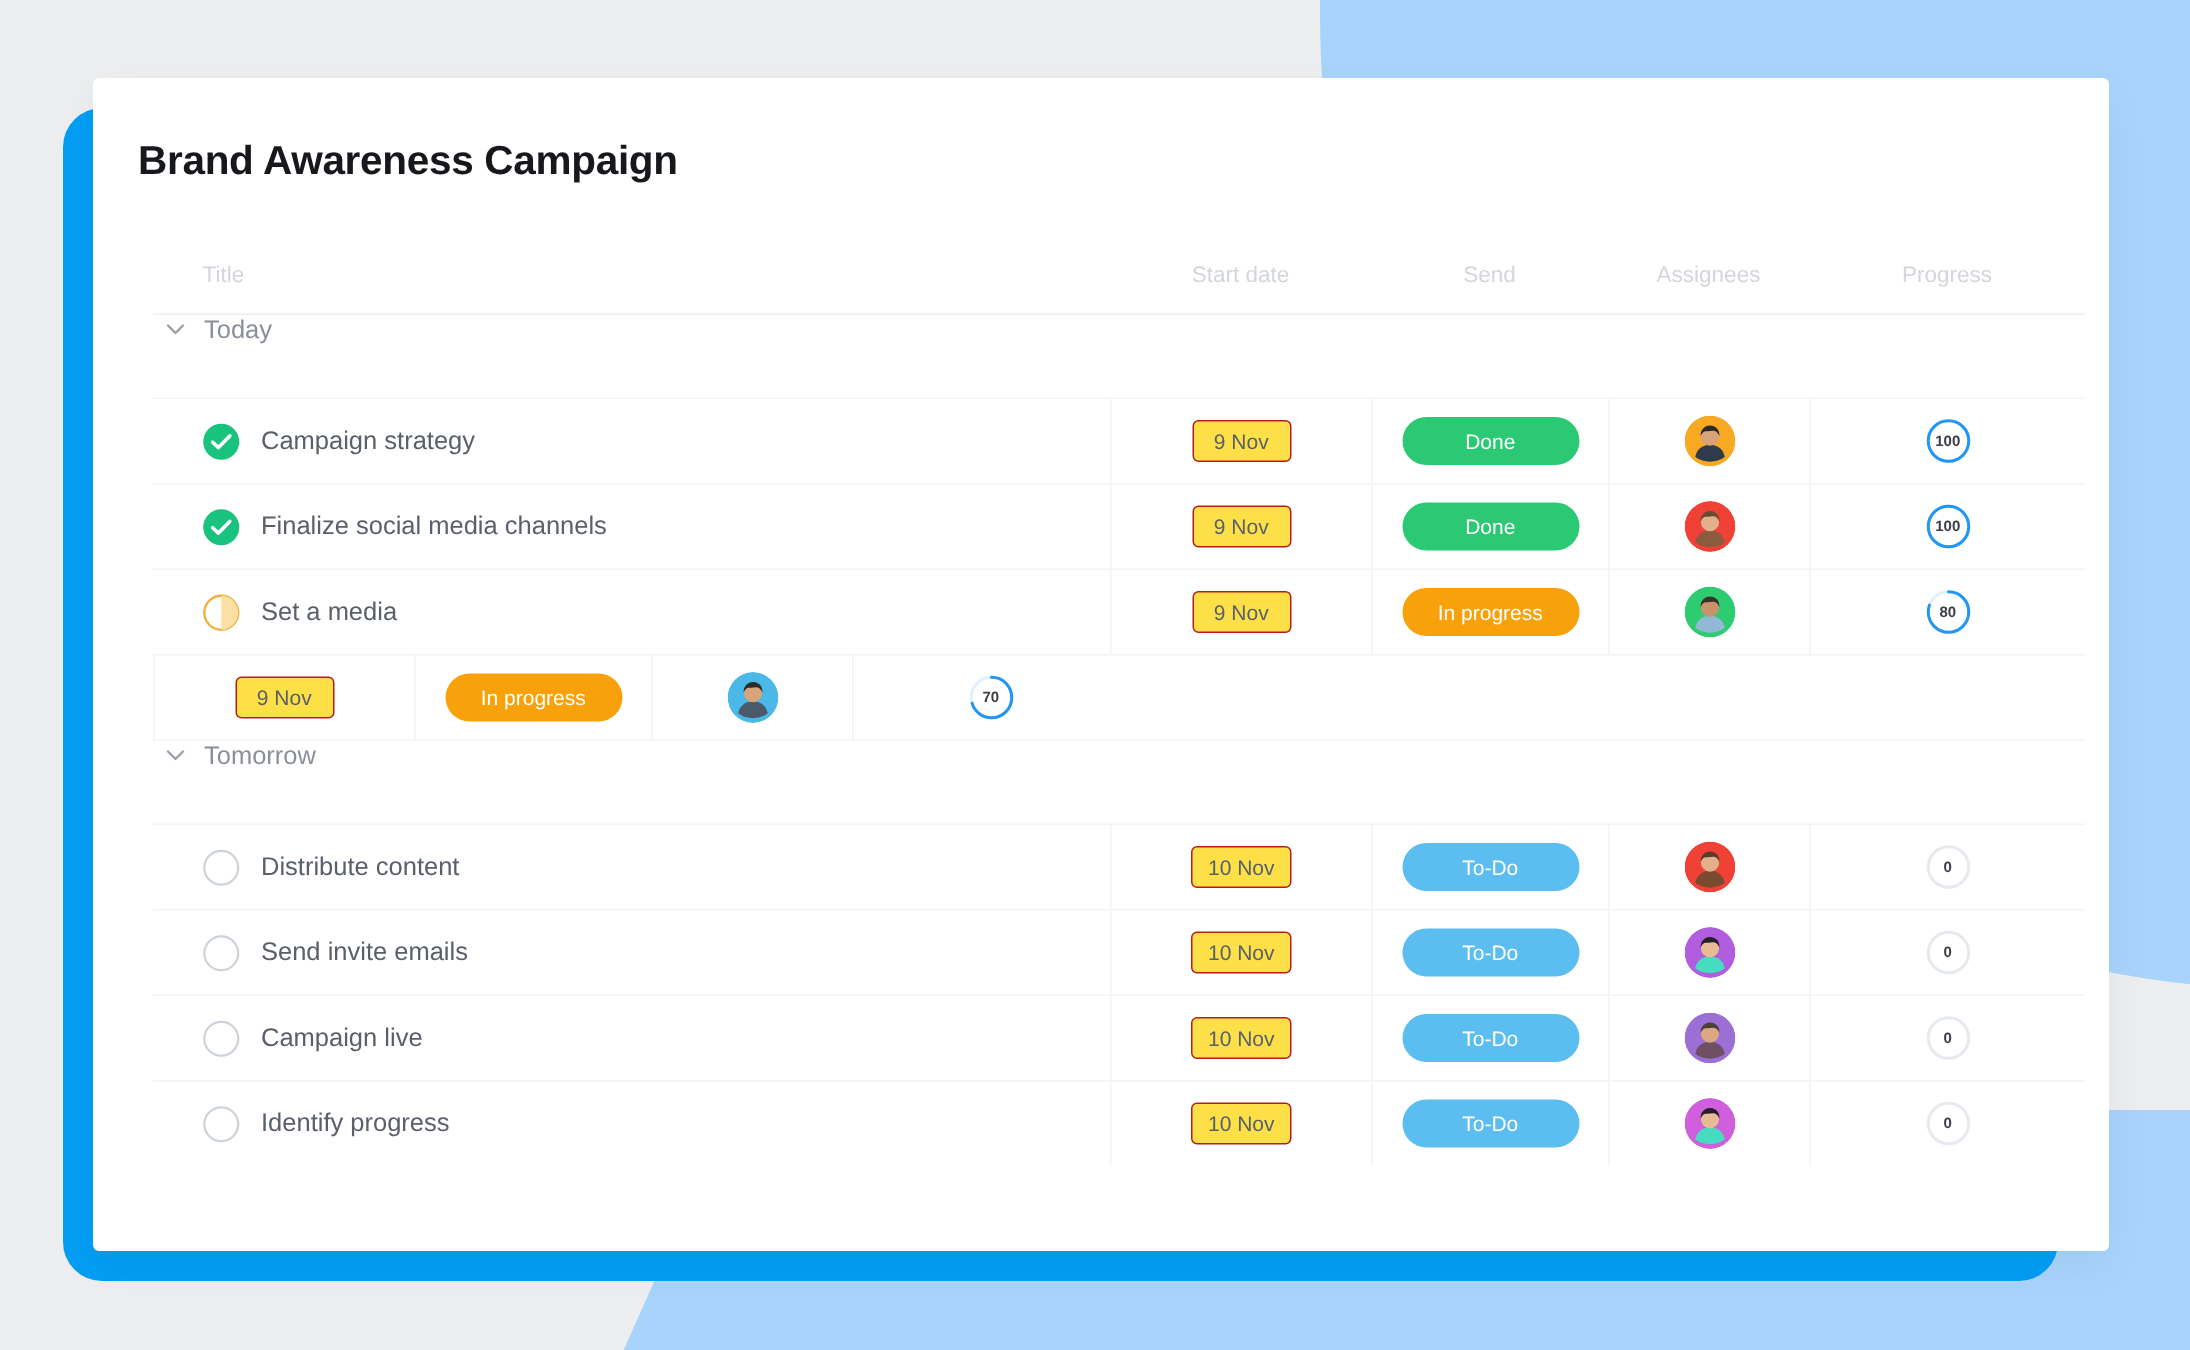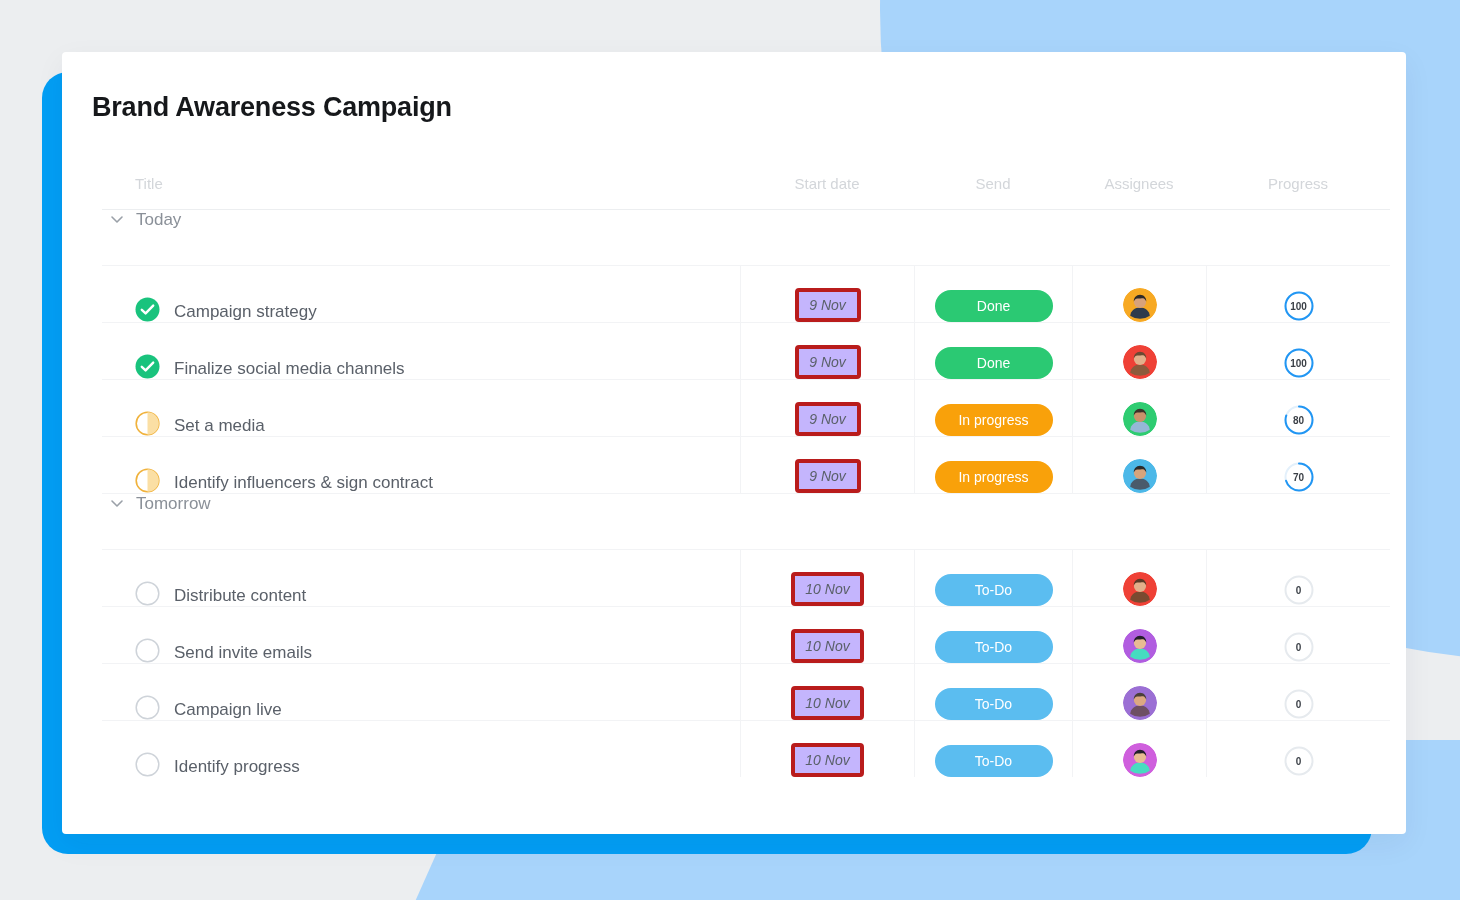--- a/index.html
+++ b/index.html
@@ -124,21 +124,21 @@
   .row {
     display: flex;
     align-items: stretch;
     height: 56px;
     border-bottom: 1px solid #f2f3f5;
   }
   .row:last-child { border-bottom: none; }
 
   .cell {
     display: flex;
-    align-items: flex-end;
+    align-items: center;
     box-sizing: border-box;
   }
   .cell.sep { border-left: 1px solid #f2f3f5; }
   .cell.center { justify-content: center; }
 
   .task-cell { padding-left: 33px; }
 
   
   .status {
     width: 25px;
@@ -151,28 +151,27 @@
   .task-label {
     font-size: 17px;
     color: #5a6069;
   }
 
   
   .date-chip {
     display: inline-block;
     min-width: 66px;
     padding: 5px 10px;
-    border: 4px solid #b91c1c;
+    border: 1px solid #b91c1c;
     border-radius: 4px;
     font-size: 14px;
     color: #5a6069;
     text-align: center;
-    background: #c4b5fd;
+    background: #fde047;
     box-sizing: border-box;
-    font-style: italic;
   }
 
   
   .badge {
     display: inline-block;
     min-width: 118px;
     padding: 8px 12px;
     border-radius: 16px;
     font-size: 14px;
     color: #ffffff;
@@ -344,29 +343,20 @@
               <span class="ring">
                 <svg width="32" height="32" viewBox="0 0 32 32">
                   <circle cx="16" cy="16" r="13.5" fill="#fff" stroke="#e3f0fb" stroke-width="2"></circle>
                   <circle cx="16" cy="16" r="13.5" fill="none" stroke="#2196f3" stroke-width="2" stroke-dasharray="67.85840131753953 84.82300164692441" stroke-linecap="round"></circle>
                 </svg>
                 <span class="val">80</span>
               </span>
             </div>
           </div>
           <div class="row">
-            <div class="cell col-title task-cell">
-              <span class="status">
-                <svg width="25" height="25" viewBox="0 0 25 25">
-                  <circle cx="12.5" cy="12.5" r="11.3" fill="#ffffff" stroke="#f0b23c" stroke-width="1.6"></circle>
-                  <path d="M12.5 1.2 A11.3 11.3 0 0 1 12.5 23.8 Z" fill="#fbdfa4"></path>
-                </svg>
-              </span>
-              <span class="task-label">Identify influencers &amp; sign contract</span>
-            </div>
             <div class="cell col-date center sep">
               <span class="date-chip">9 Nov</span>
             </div>
             <div class="cell col-stage center sep">
               <span class="badge" style="background:#f9a10a">In progress</span>
             </div>
             <div class="cell col-assign center sep">
               <span class="avatar">
                 <svg width="34" height="34" viewBox="0 0 34 34">
                   <circle cx="17" cy="17" r="17" fill="#4cb8e8"></circle>

